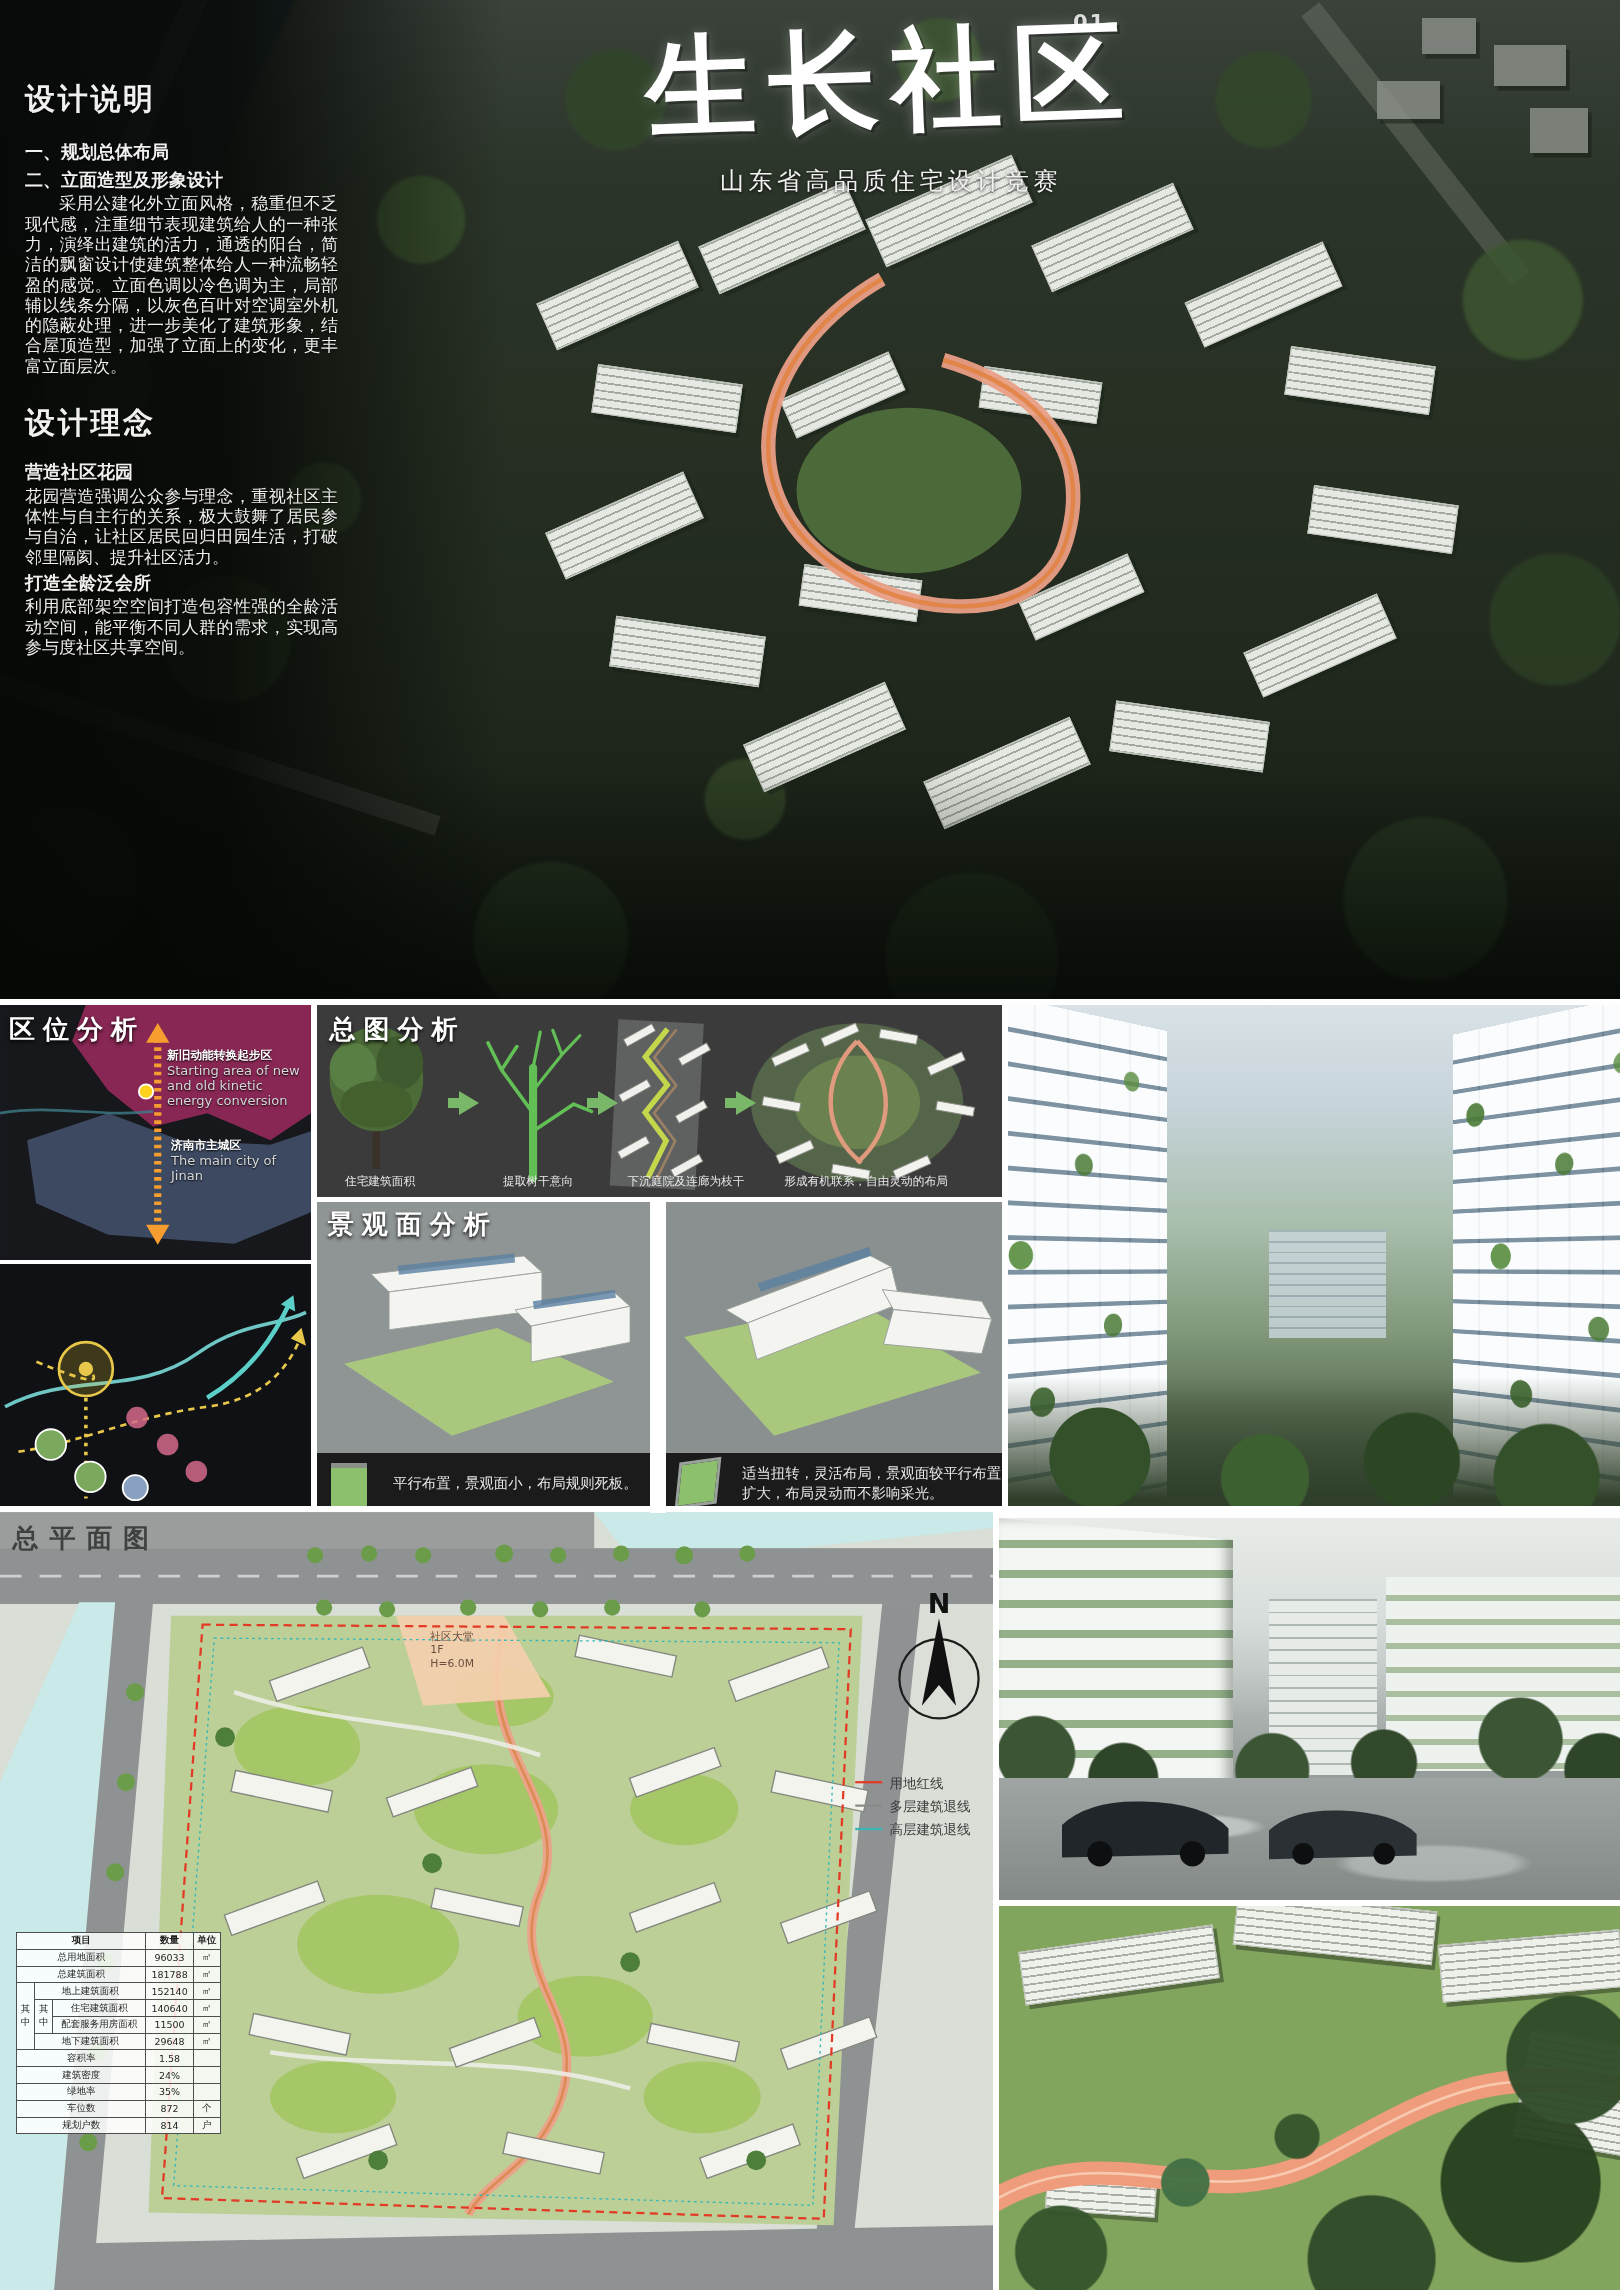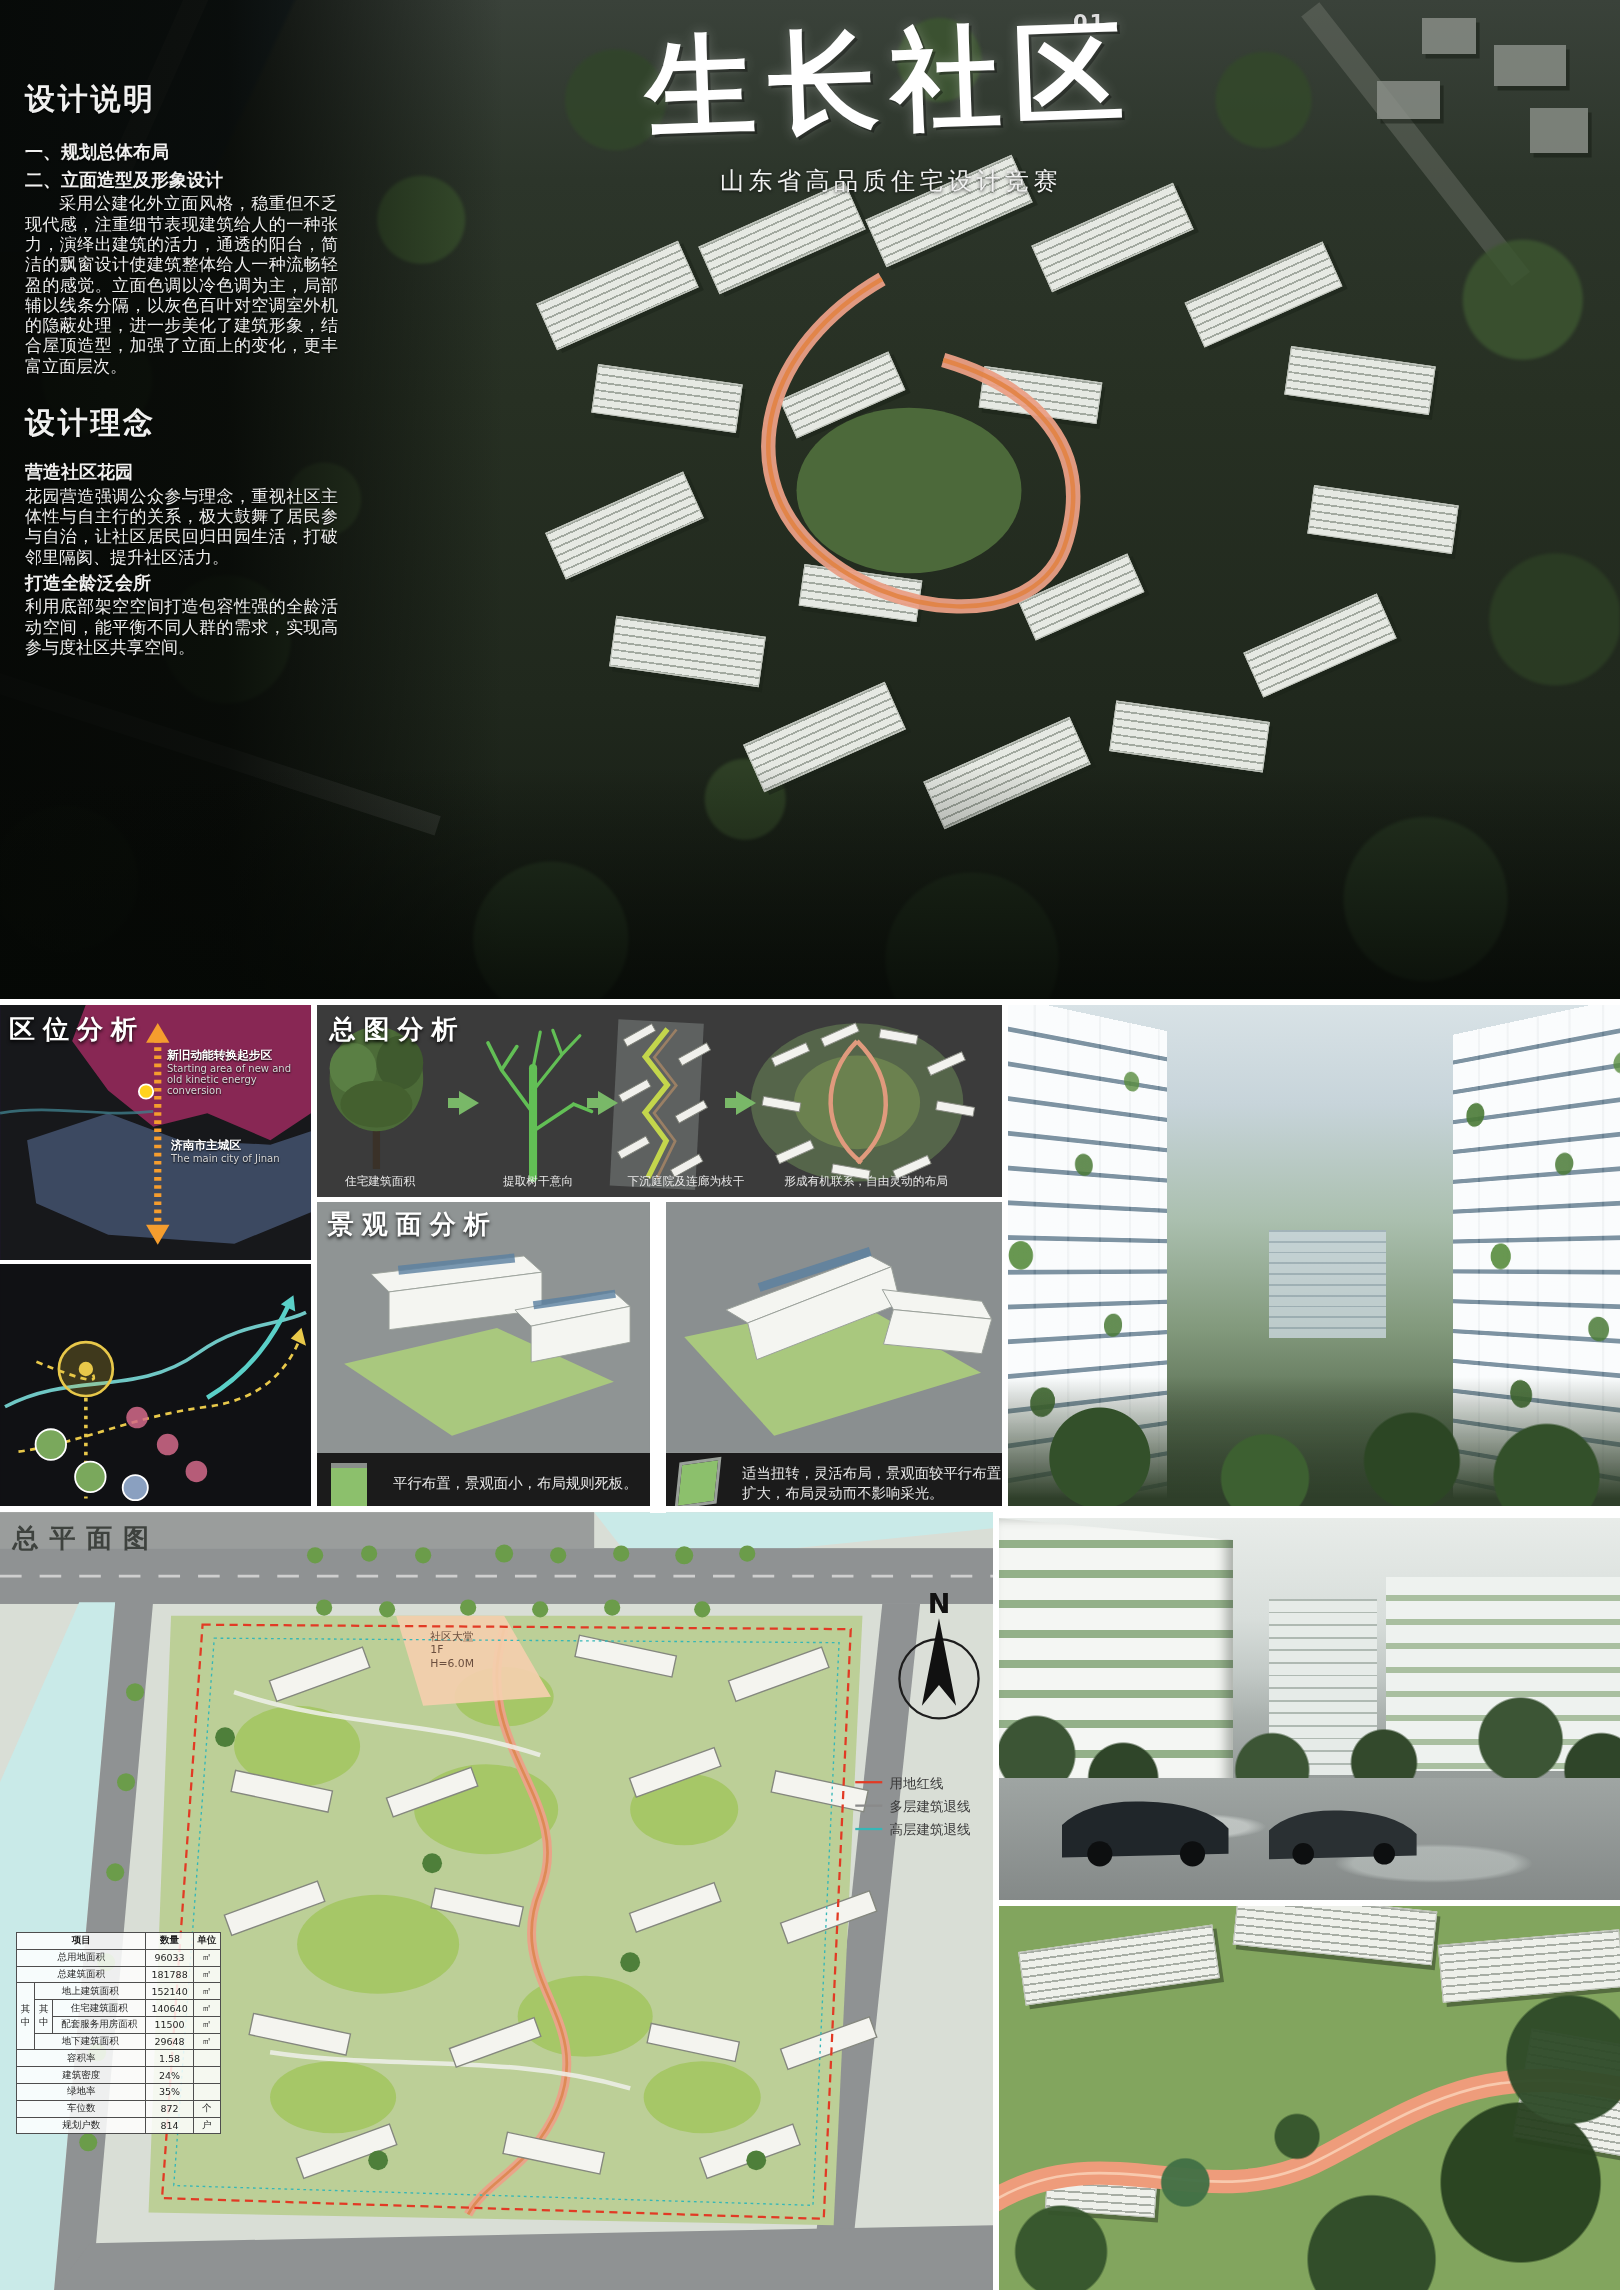--- a/index.html
+++ b/index.html
@@ -53,21 +53,21 @@
   .notes p.ind{text-indent:2em;}
 
   
   .band-analysis{position:absolute;left:0;top:1005px;width:1620px;height:507px;}
   .sec-h{color:#ffffff;font-size:26px;font-weight:bold;letter-spacing:8px;text-shadow:0 1.8px 3.6px rgba(0,0,0,.9);}
   .loc{position:absolute;left:0;top:0;width:311px;height:507px;}
   .map1{position:absolute;left:0;top:0;width:311px;height:265px;background:#4c1d95;overflow:hidden;}
   .map2{position:absolute;left:0;top:258px;width:311px;height:248px;background:#101114;overflow:hidden;}
   .loc-h{position:absolute;left:9px;top:7.2px;z-index:5;}
   .map-lab{position:absolute;color:#fff;font-size:11.7px;font-weight:bold;text-shadow:0 0.9px 1.8px #000;z-index:4;text-align:left;}
-  .map-sub{display:block;font-size:10px;font-weight:normal;color:#d8d8d8;letter-spacing:0;}
+  .map-sub{display:block;font-size:13px;font-weight:normal;color:#d8d8d8;letter-spacing:0;}
   .master{position:absolute;left:317px;top:0;width:685px;height:192px;background:#3b3b3b;overflow:hidden;}
   .master-h{position:absolute;left:12.6px;top:7.2px;}
   .step-cap{position:absolute;color:#e9e9e9;font-size:11.7px;text-align:center;width:198px;transform:translateX(-50%);}
   .garr{position:absolute;width:0;height:0;border-left:20px solid #79b868;border-top:12.6px solid transparent;border-bottom:12.6px solid transparent;}
   .garr::before{content:"";position:absolute;left:-31px;top:-5.4px;width:11.7px;height:10.8px;background:#79b868;}
   .land{position:absolute;top:197px;height:310px;background:#8f9494;overflow:hidden;}
   .land1{left:317px;width:333px;}
   .land2{left:666px;width:336px;}
   .land-h{position:absolute;left:10.8px;top:5.4px;z-index:5;}
   .capstrip{position:absolute;left:0;bottom:0;width:100%;height:59px;background:#1b1b1b;}

